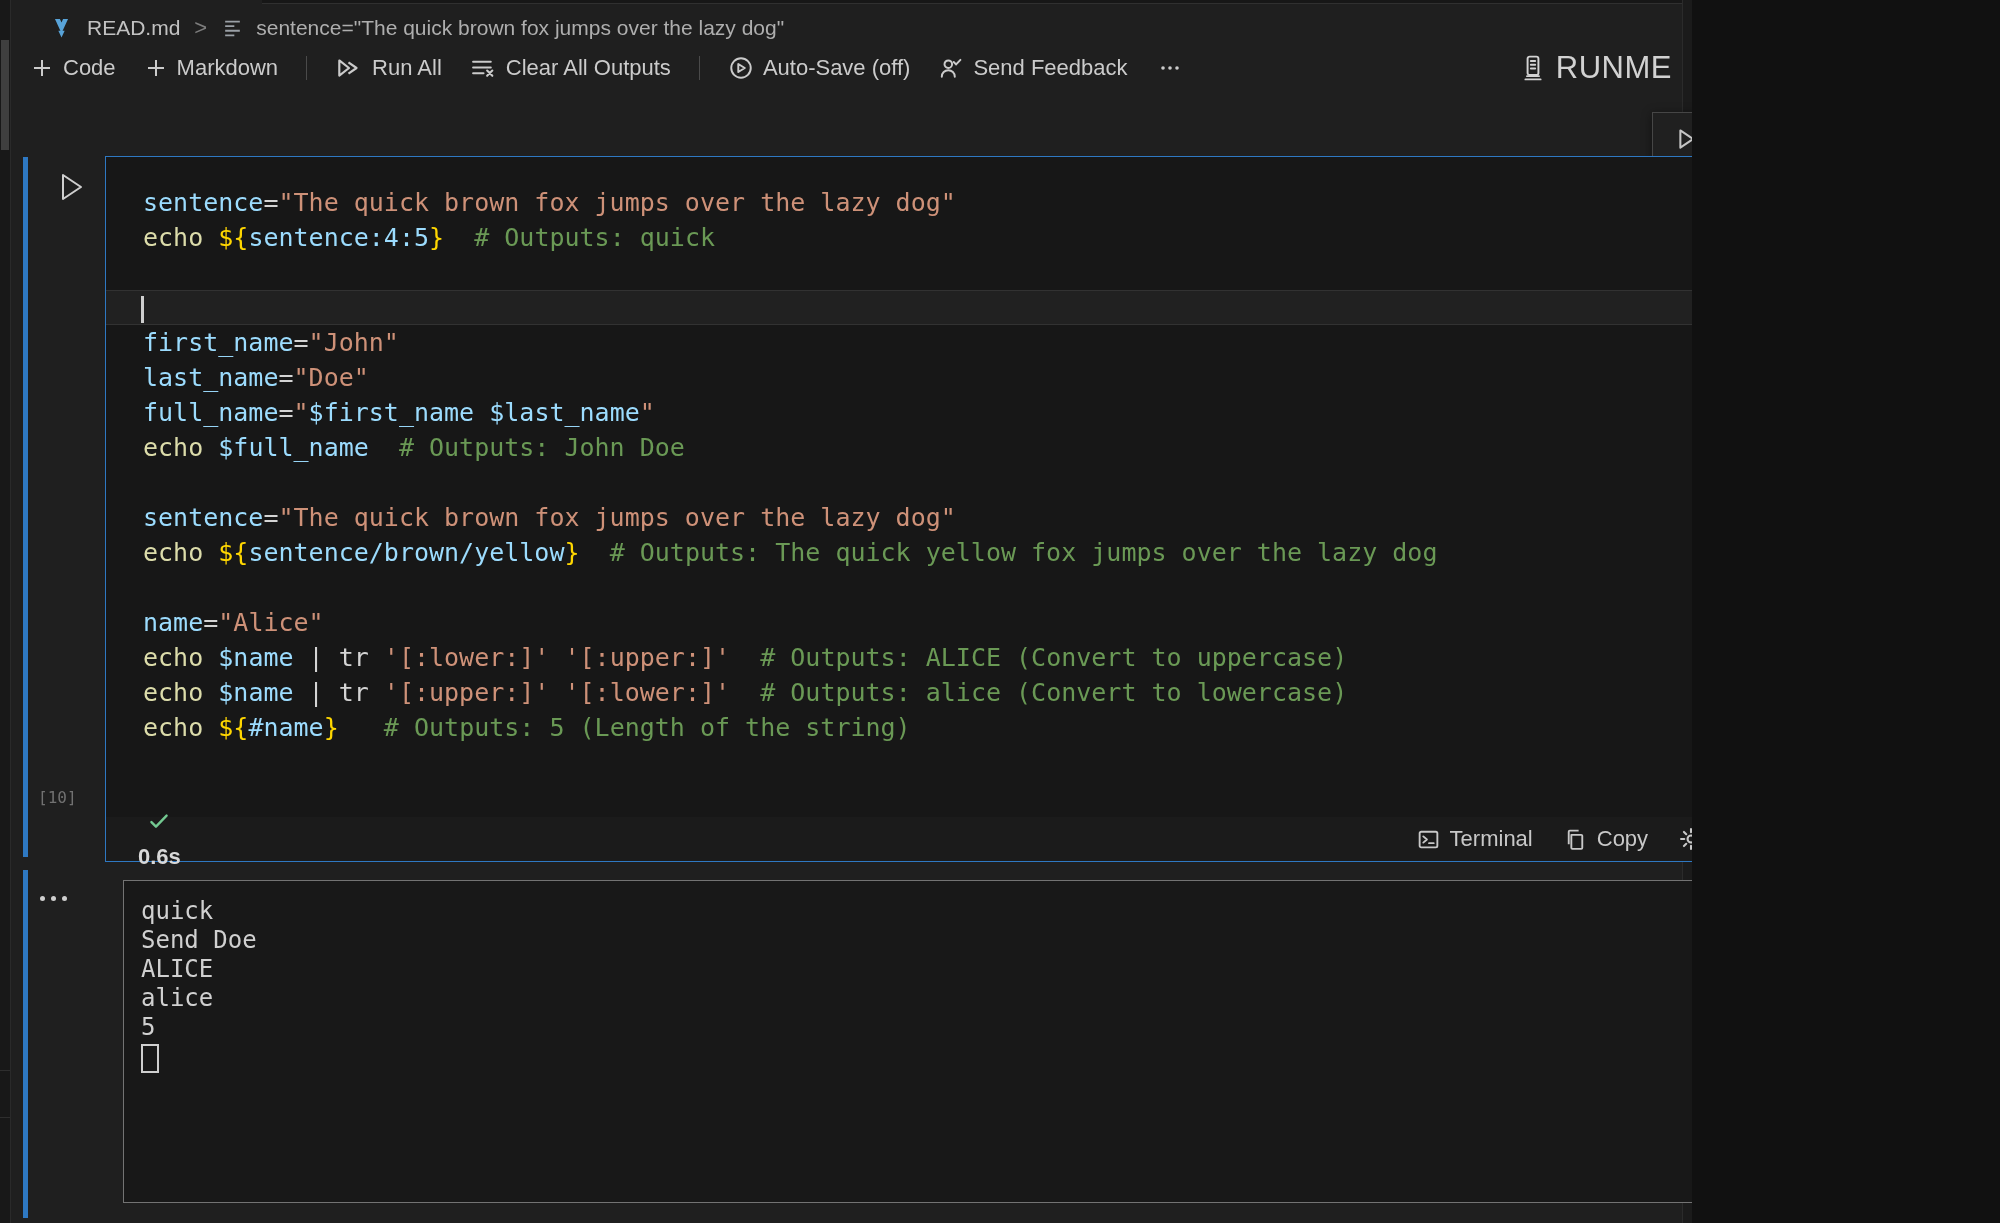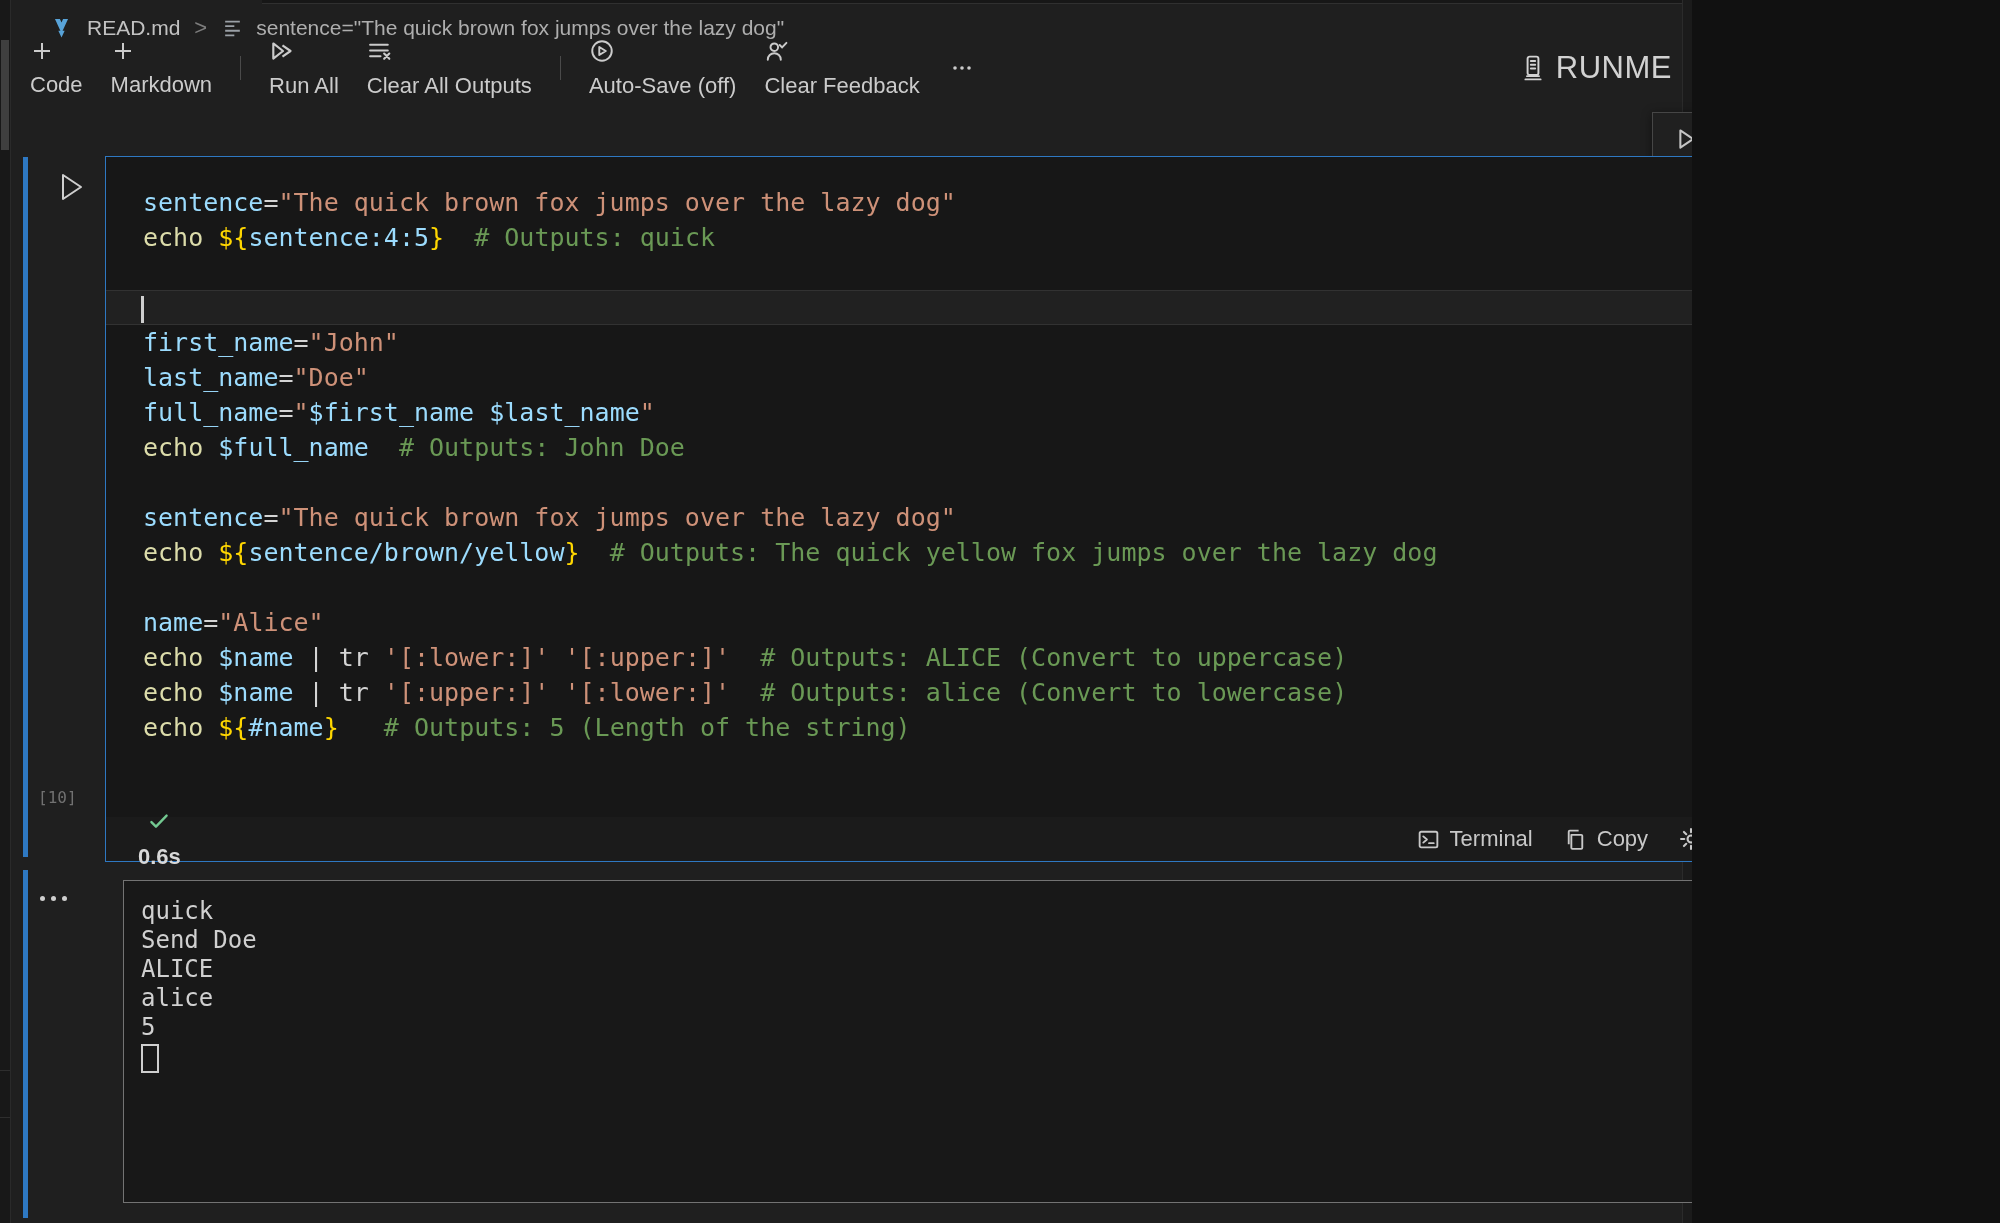--- a/index.html
+++ b/index.html
@@ -16,21 +16,21 @@
 
   
   .breadcrumb{position:absolute;left:48px;top:10px;height:36px;display:flex;align-items:center;gap:12px;
               font-size:21px;color:#aeaeae;}
   .crumb-file{color:#c2c2c2;}
   .crumb-chev{color:#7d7d7d;font-size:22px;padding:0 2px;}
 
   
   .toolbar{position:absolute;left:30px;top:46px;height:44px;display:flex;align-items:center;gap:28px;
            font-size:22px;color:#cbcbcb;white-space:nowrap;}
-  .tb-item{display:flex;align-items:flex-start;gap:9px;cursor:default;flex-direction:column;}
+  .tb-item{display:flex;align-items:center;gap:9px;cursor:default;}
   .tb-sep{width:1px;height:24px;background:#4a4a4a;}
   .brand{position:absolute;right:20px;top:46px;height:44px;display:flex;align-items:center;gap:10px;
          font-size:31px;color:#d2d2d2;letter-spacing:.5px;font-weight:500;}
 
   
   .cell-toolbar{position:absolute;left:1652px;top:112px;width:278px;height:52px;background:#202020;
                 border:1px solid #464646;box-shadow:0 2px 10px rgba(0,0,0,.45);
                 display:flex;align-items:center;justify-content:space-evenly;}
 
   
@@ -140,21 +140,21 @@
           <path d="M9.5 8.3l6 3.7-6 3.7z"></path>
         </svg>
       <span>Auto-Save (off)</span>
     </span>
     <span class="tb-item">
       <svg width="26" height="26" viewBox="0 0 24 24" stroke="#cbcbcb" stroke-width="1.8" fill="none" stroke-linecap="round">
           <circle cx="9.5" cy="8.5" r="3.5"></circle>
           <path d="M3.5 20c0-3.6 2.7-6 6-6s6 2.4 6 6"></path>
           <path d="M14.5 6.5l2.2 2.2 4-4.2"></path>
         </svg>
-      <span>Clear Feedback</span>
+      <span>Send Feedback</span>
     </span>
     <span class="tb-item">
       <svg width="28" height="24" viewBox="0 0 26 24" fill="#cbcbcb">
           <circle cx="6" cy="12" r="1.8"></circle>
           <circle cx="13" cy="12" r="1.8"></circle>
           <circle cx="20" cy="12" r="1.8"></circle>
         </svg>
     </span>
   </div>
   <div class="brand">

